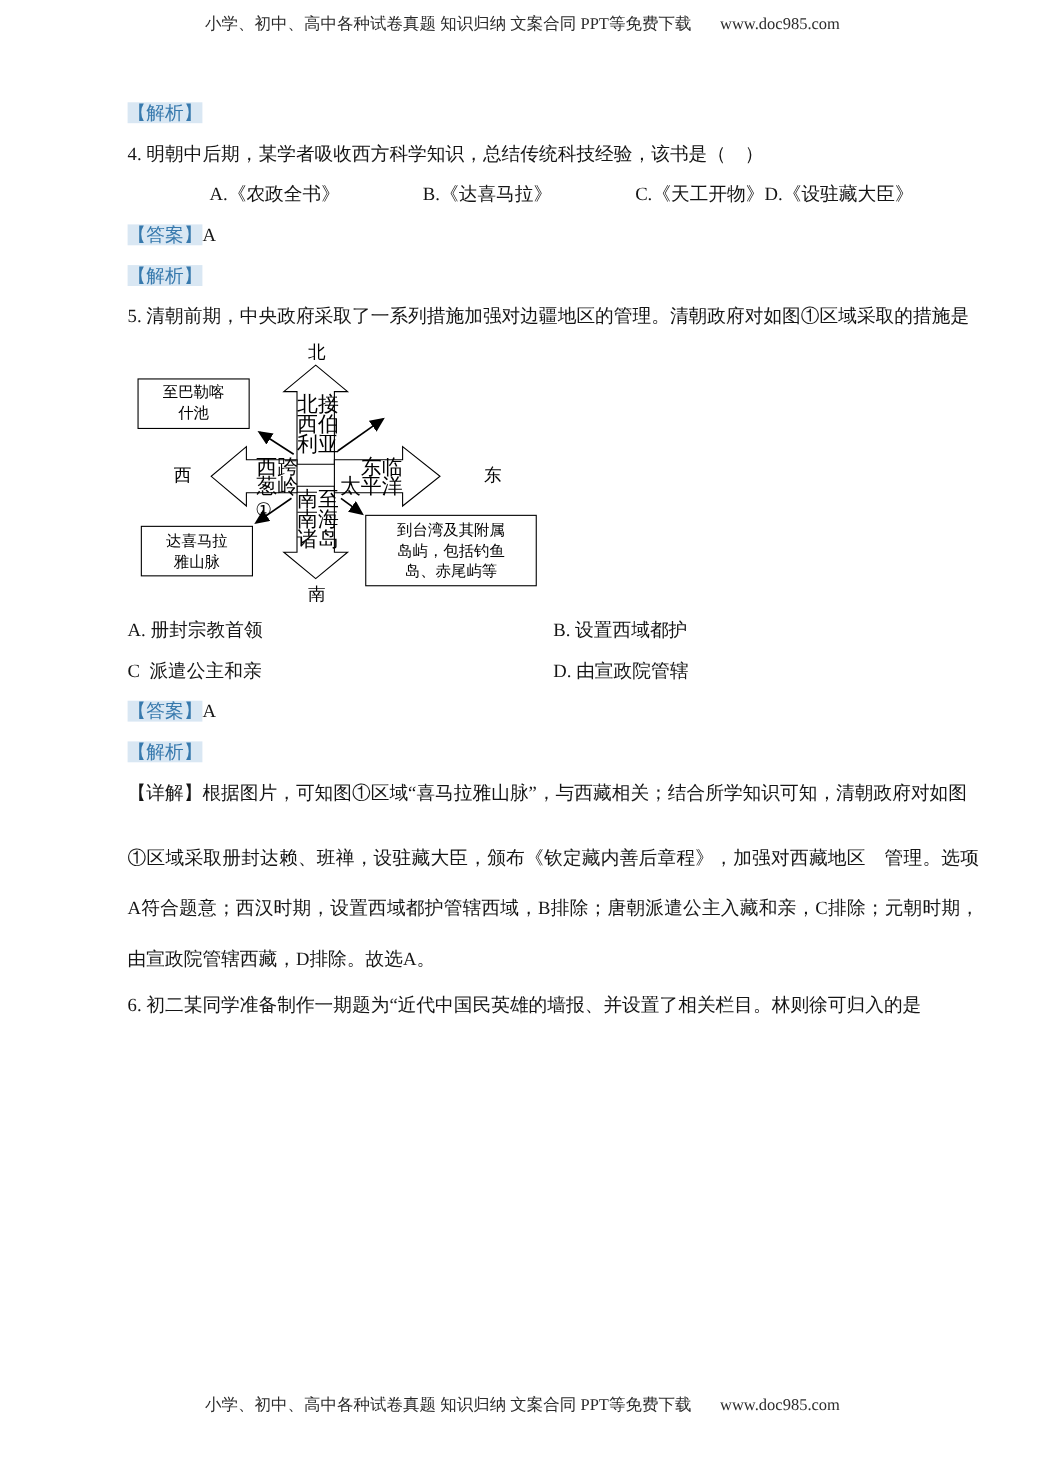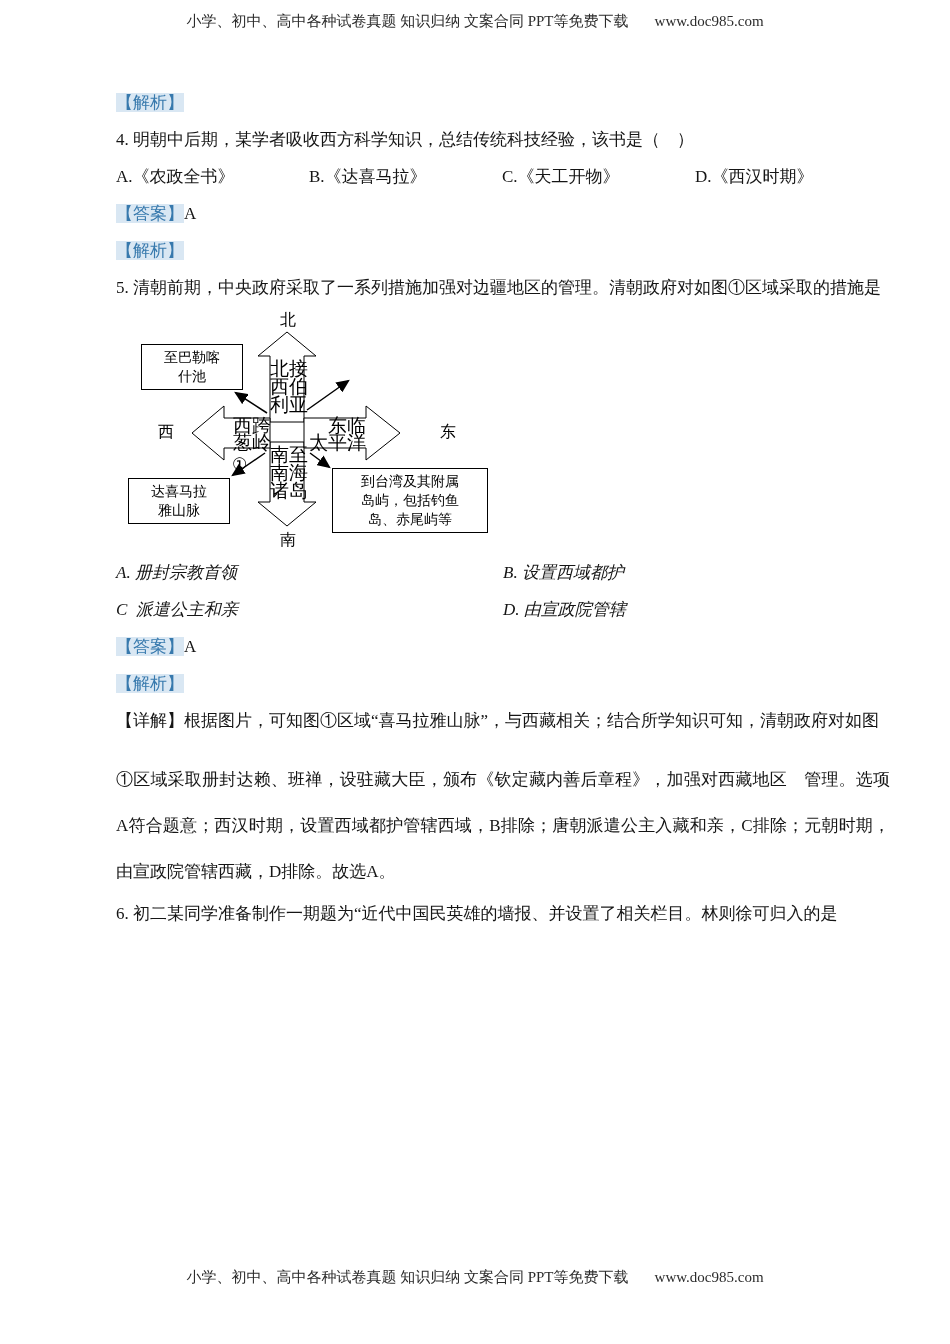--- a/index.html
+++ b/index.html
@@ -8,39 +8,39 @@
   .page{position:relative;width:776px;height:1344px;background:#ffffff;padding-left:24px;}
   .hdr,.ftr{position:absolute;left:0;width:950px;text-align:center;font-size:15px;color:#2b2b2b;}
   .hdr{top:12px;}
   .ftr{top:1268px;}
   .hdr .url,.ftr .url{margin-left:26px;}
   .content{position:absolute;left:88px;top:84px;width:774px;font-size:17px;margin-left:28px;}
   .para{line-height:37px;text-align:justify;margin:0;}
   .line{line-height:37px;margin:0;}
   .blab{color:#3779ad;background:#d9e7f3;}
   .opt4{display:flex;line-height:37px;}
-  .opt4 span{width:193px;white-space:pre-wrap;}
+  .opt4 span{width:193px;white-space:pre-wrap;text-align:right;}
   .opt4 span:last-child{width:auto;}
-  .opt2{line-height:37px;font-style:italic;}
+  .opt2{line-height:37px;}
   .opt2 .c1{display:inline-block;width:387px;white-space:pre-wrap;}
   .opt2 .c2{white-space:pre-wrap;}
   .sp18{margin-bottom:18px;}
   .wide{line-height:46px;}
   
   .diagram{position:relative;width:380px;height:242px;margin:4px 0 2px 4px;
            font-family:"Liberation Sans","DejaVu Sans",sans-serif;color:#000;}
   .diagram svg{position:absolute;left:0;top:0;}
   .dnode{position:absolute;font-size:16px;}
   .d-n{left:151px;top:0;width:34px;text-align:center;}
   .d-w{left:38px;top:112px;}
   .d-e{left:320px;top:112px;}
   .d-s{left:151px;top:220px;width:34px;text-align:center;}
   .dbox{position:absolute;border:1px solid #000;background:#fff;text-align:center;
         font-size:14px;line-height:19px;padding:3px 2px;}
-  .b-nw{left:21px;top:34px;width:96px;font-family:Liberation Serif, serif;}
+  .b-nw{left:5px;top:34px;width:96px;font-family:Liberation Serif, serif;}
   .b-ne{left:232px;top:26px;width:130px;}
   .b-sw{left:8px;top:168px;width:96px;}
   .b-se{left:212px;top:158px;width:150px;}
   .ctext{position:absolute;text-align:right;font-size:19px;line-height:18px;}
   .c-n{left:146px;top:50px;width:42px;}
   .c-w{left:103px;top:107px;width:48px;line-height:17px;}
   .c-e{left:186px;top:107px;width:60px;line-height:17px;}
   .c-s{left:146px;top:136px;width:42px;}
   .mark{position:absolute;left:112px;top:144px;font-size:17px;}
 </style>
@@ -57,21 +57,21 @@
 
     <p class="line"><span class="blab">【解析】</span></p>
 
 
     <p class="line">4. 明朝中后期，某学者吸收西方科学知识，总结传统科技经验，该书是（　）</p>
 
     <div class="opt4">
       <span>A.《农政全书》</span>
       <span>B.《达喜马拉》</span>
       <span>C.《天工开物》</span>
-      <span>D.《西汉时期》</span>
+      <span>D.《设驻藏大臣》</span>
     </div>
 
     <p class="line"><span class="blab">【答案】</span><span>A</span></p>
 
     <p class="line"><span class="blab">【解析】</span></p>
 
 
     <p class="line">5. 清朝前期，中央政府采取了一系列措施加强对边疆地区的管理。清朝政府对如图①区域采取的措施是</p>
 
     <div class="diagram">

